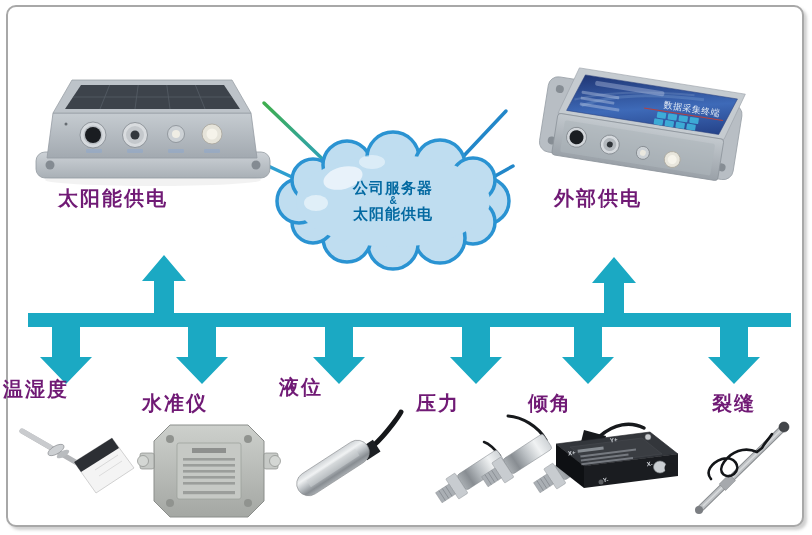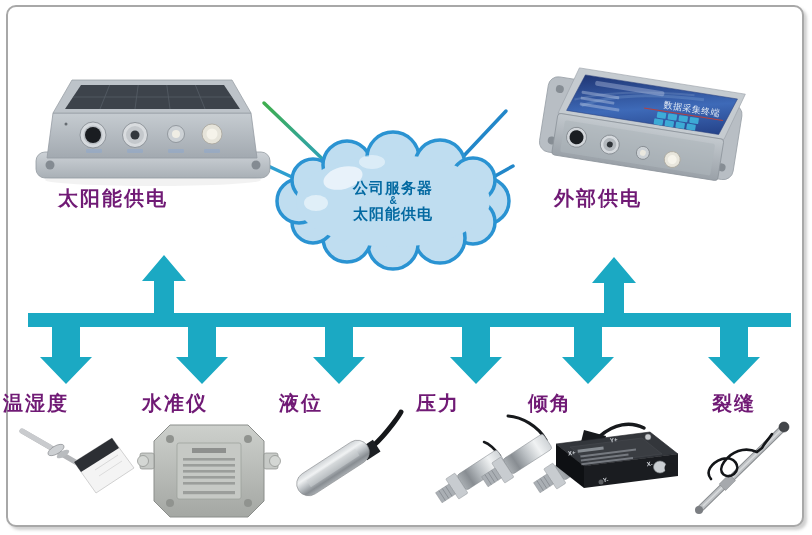--- a/index.html
+++ b/index.html
@@ -318,19 +318,19 @@
 
   <div class="blue-label" style="left:58px;top:185px;width:176px;">太阳能供电</div>
   <div class="blue-label" style="left:554px;top:185px;width:176px;font-family:Liberation Serif, serif;">外部供电</div>
 
   <div class="cloud-text">
     <div class="l1">公司服务器</div>
     <div class="l2">&amp;</div>
     <div class="l3">太阳能供电</div>
   </div>
 
-  <div class="blue-label" style="left:3px;top:390px;width:120px;">温湿度</div>
+  <div class="blue-label" style="left:3px;top:376px;width:120px;">温湿度</div>
   <div class="blue-label" style="left:142px;top:390px;width:120px;">水准仪</div>
-  <div class="blue-label" style="left:279px;top:390px;width:120px;">液位</div>
+  <div class="blue-label" style="left:279px;top:374px;width:120px;">液位</div>
   <div class="blue-label" style="left:416px;top:390px;width:120px;">压力</div>
   <div class="blue-label" style="left:528px;top:390px;width:120px;">倾角</div>
   <div class="blue-label" style="left:712px;top:390px;width:120px;">裂缝</div>
 </div>
 
 </body></html>

